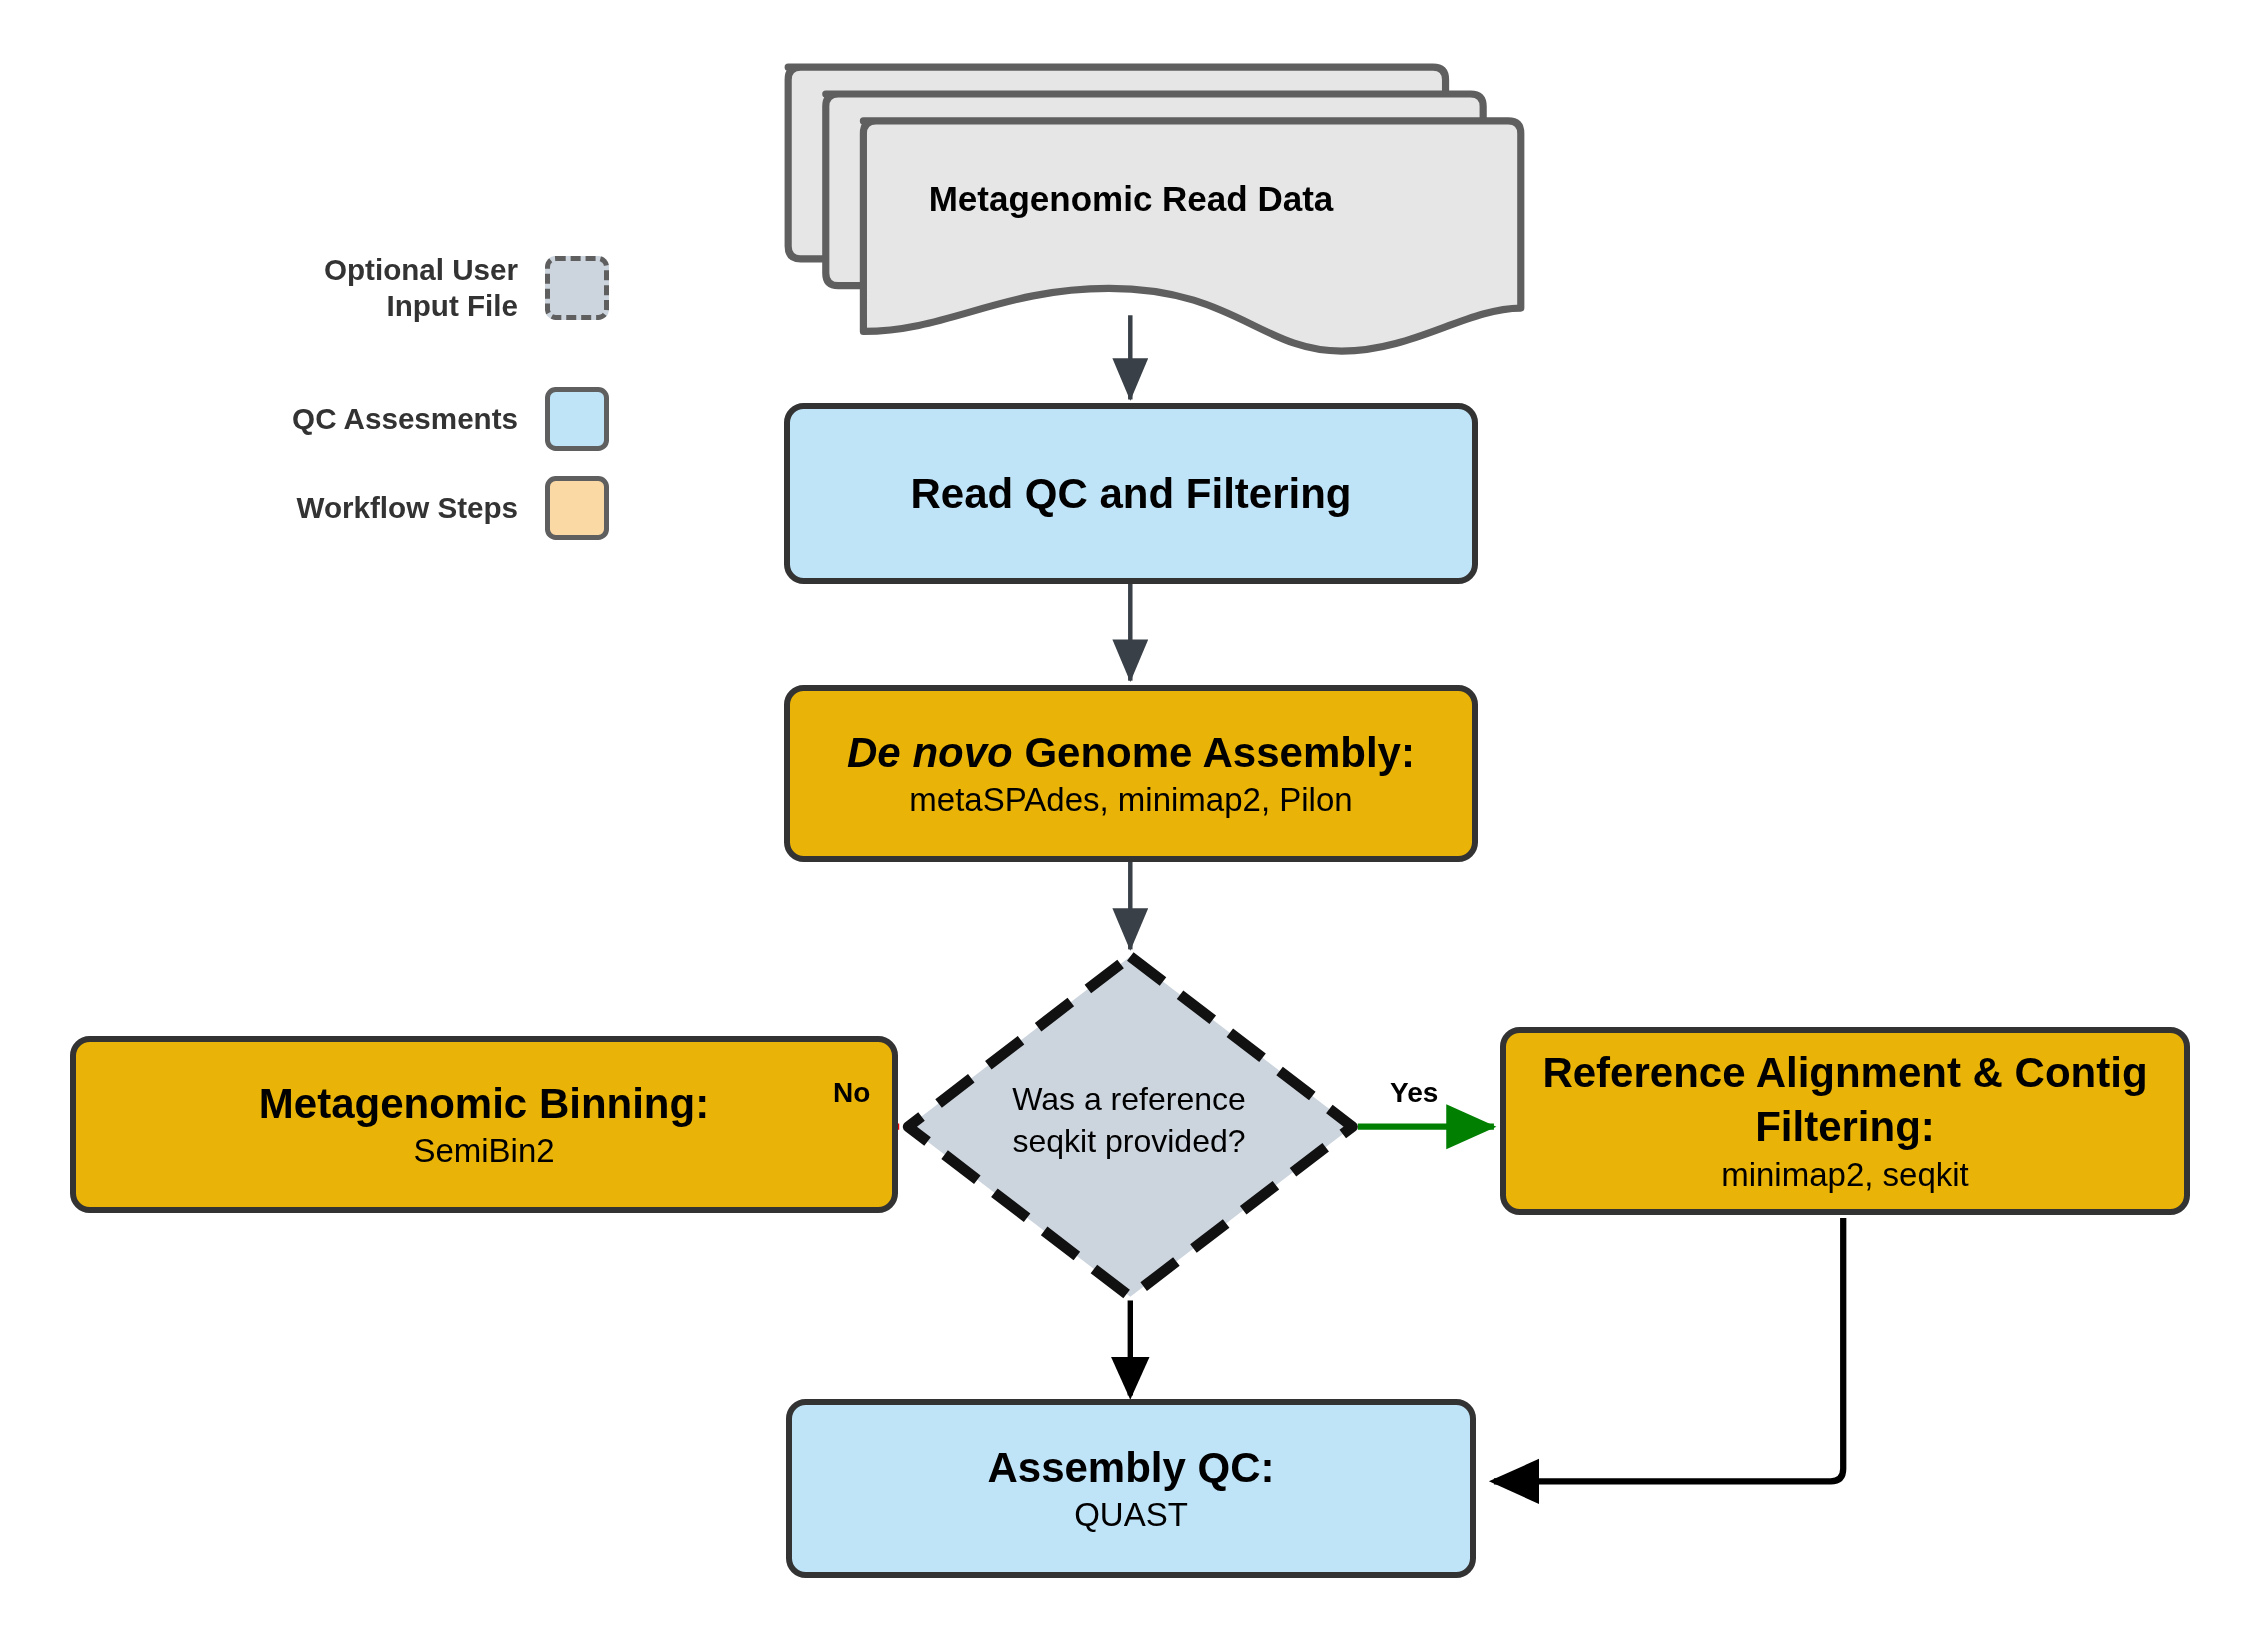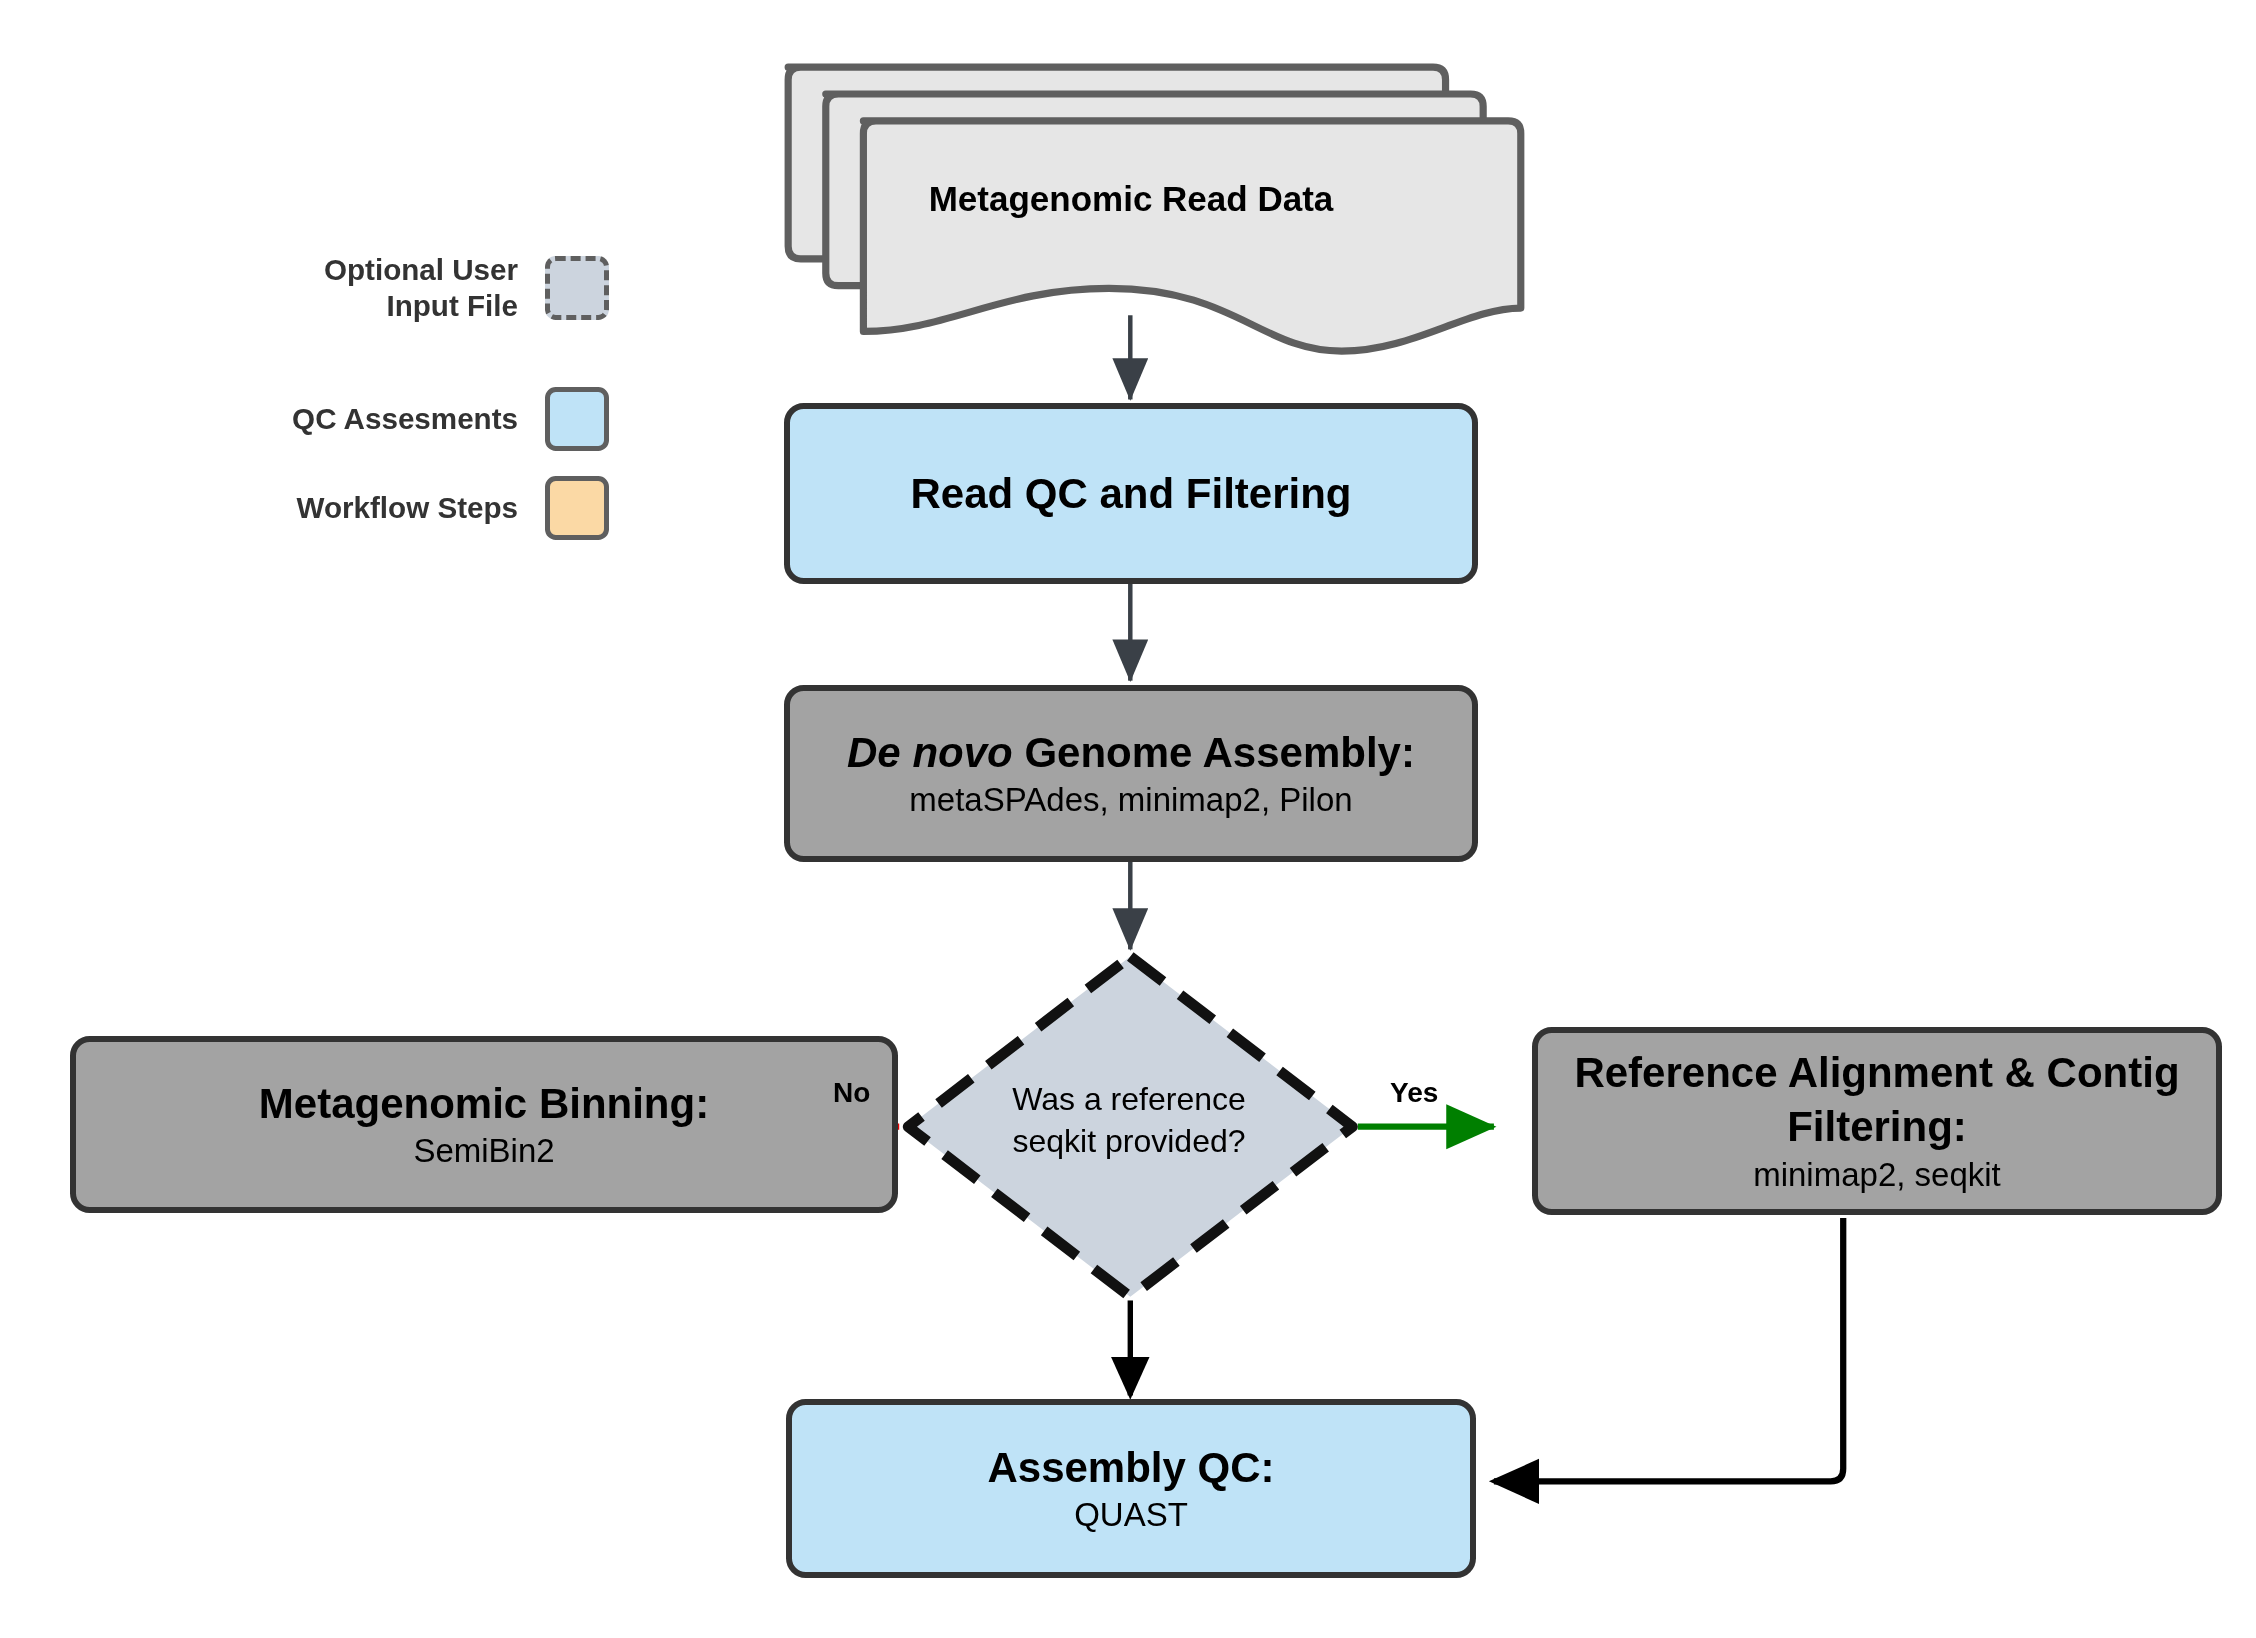--- a/index.html
+++ b/index.html
@@ -68,21 +68,21 @@
   }
   .node .title {
     font-size: 42px;
     font-weight: bold;
   }
   .node .sub {
     font-size: 33px;
     font-weight: normal;
   }
   .node.qc   { background: #bfe3f7; }
-  .node.step { background: #a3a3a3; }
+  .node.step { background: #eab308; }
 
   .italic-bold { font-style: italic; font-weight: bold; }
 
   
   #docstack { left: 777px; top: 54px; width: 708px; height: 269px; }
   #docstack .doc-label {
     position: absolute;
     left: 0; top: 0; width: 708px;
     text-align: center;
     font-size: 35px;
@@ -196,21 +196,21 @@
 <div id="diamond" class="abs">
   <div class="dtext">Was a reference
 seqkit provided?</div>
 </div>
 
 <div class="node step" style="left:70px; top:1036px; width:828px; height:177px;">
   <div class="title">Metagenomic Binning:</div>
   <div class="sub">SemiBin2</div>
 </div>
 
-<div class="node step" style="left:1500px; top:1027px; width:690px; height:188px;margin-left:32px;">
+<div class="node step" style="left:1500px; top:1027px; width:690px; height:188px;">
   <div class="title" style="white-space:pre-line;">Reference Alignment &amp; Contig
 Filtering:</div>
   <div class="sub">minimap2, seqkit</div>
 </div>
 
 <div class="node qc" style="left:786px; top:1399px; width:690px; height:179px;">
   <div class="title">Assembly QC:</div>
   <div class="sub">QUAST</div>
 </div>
 

